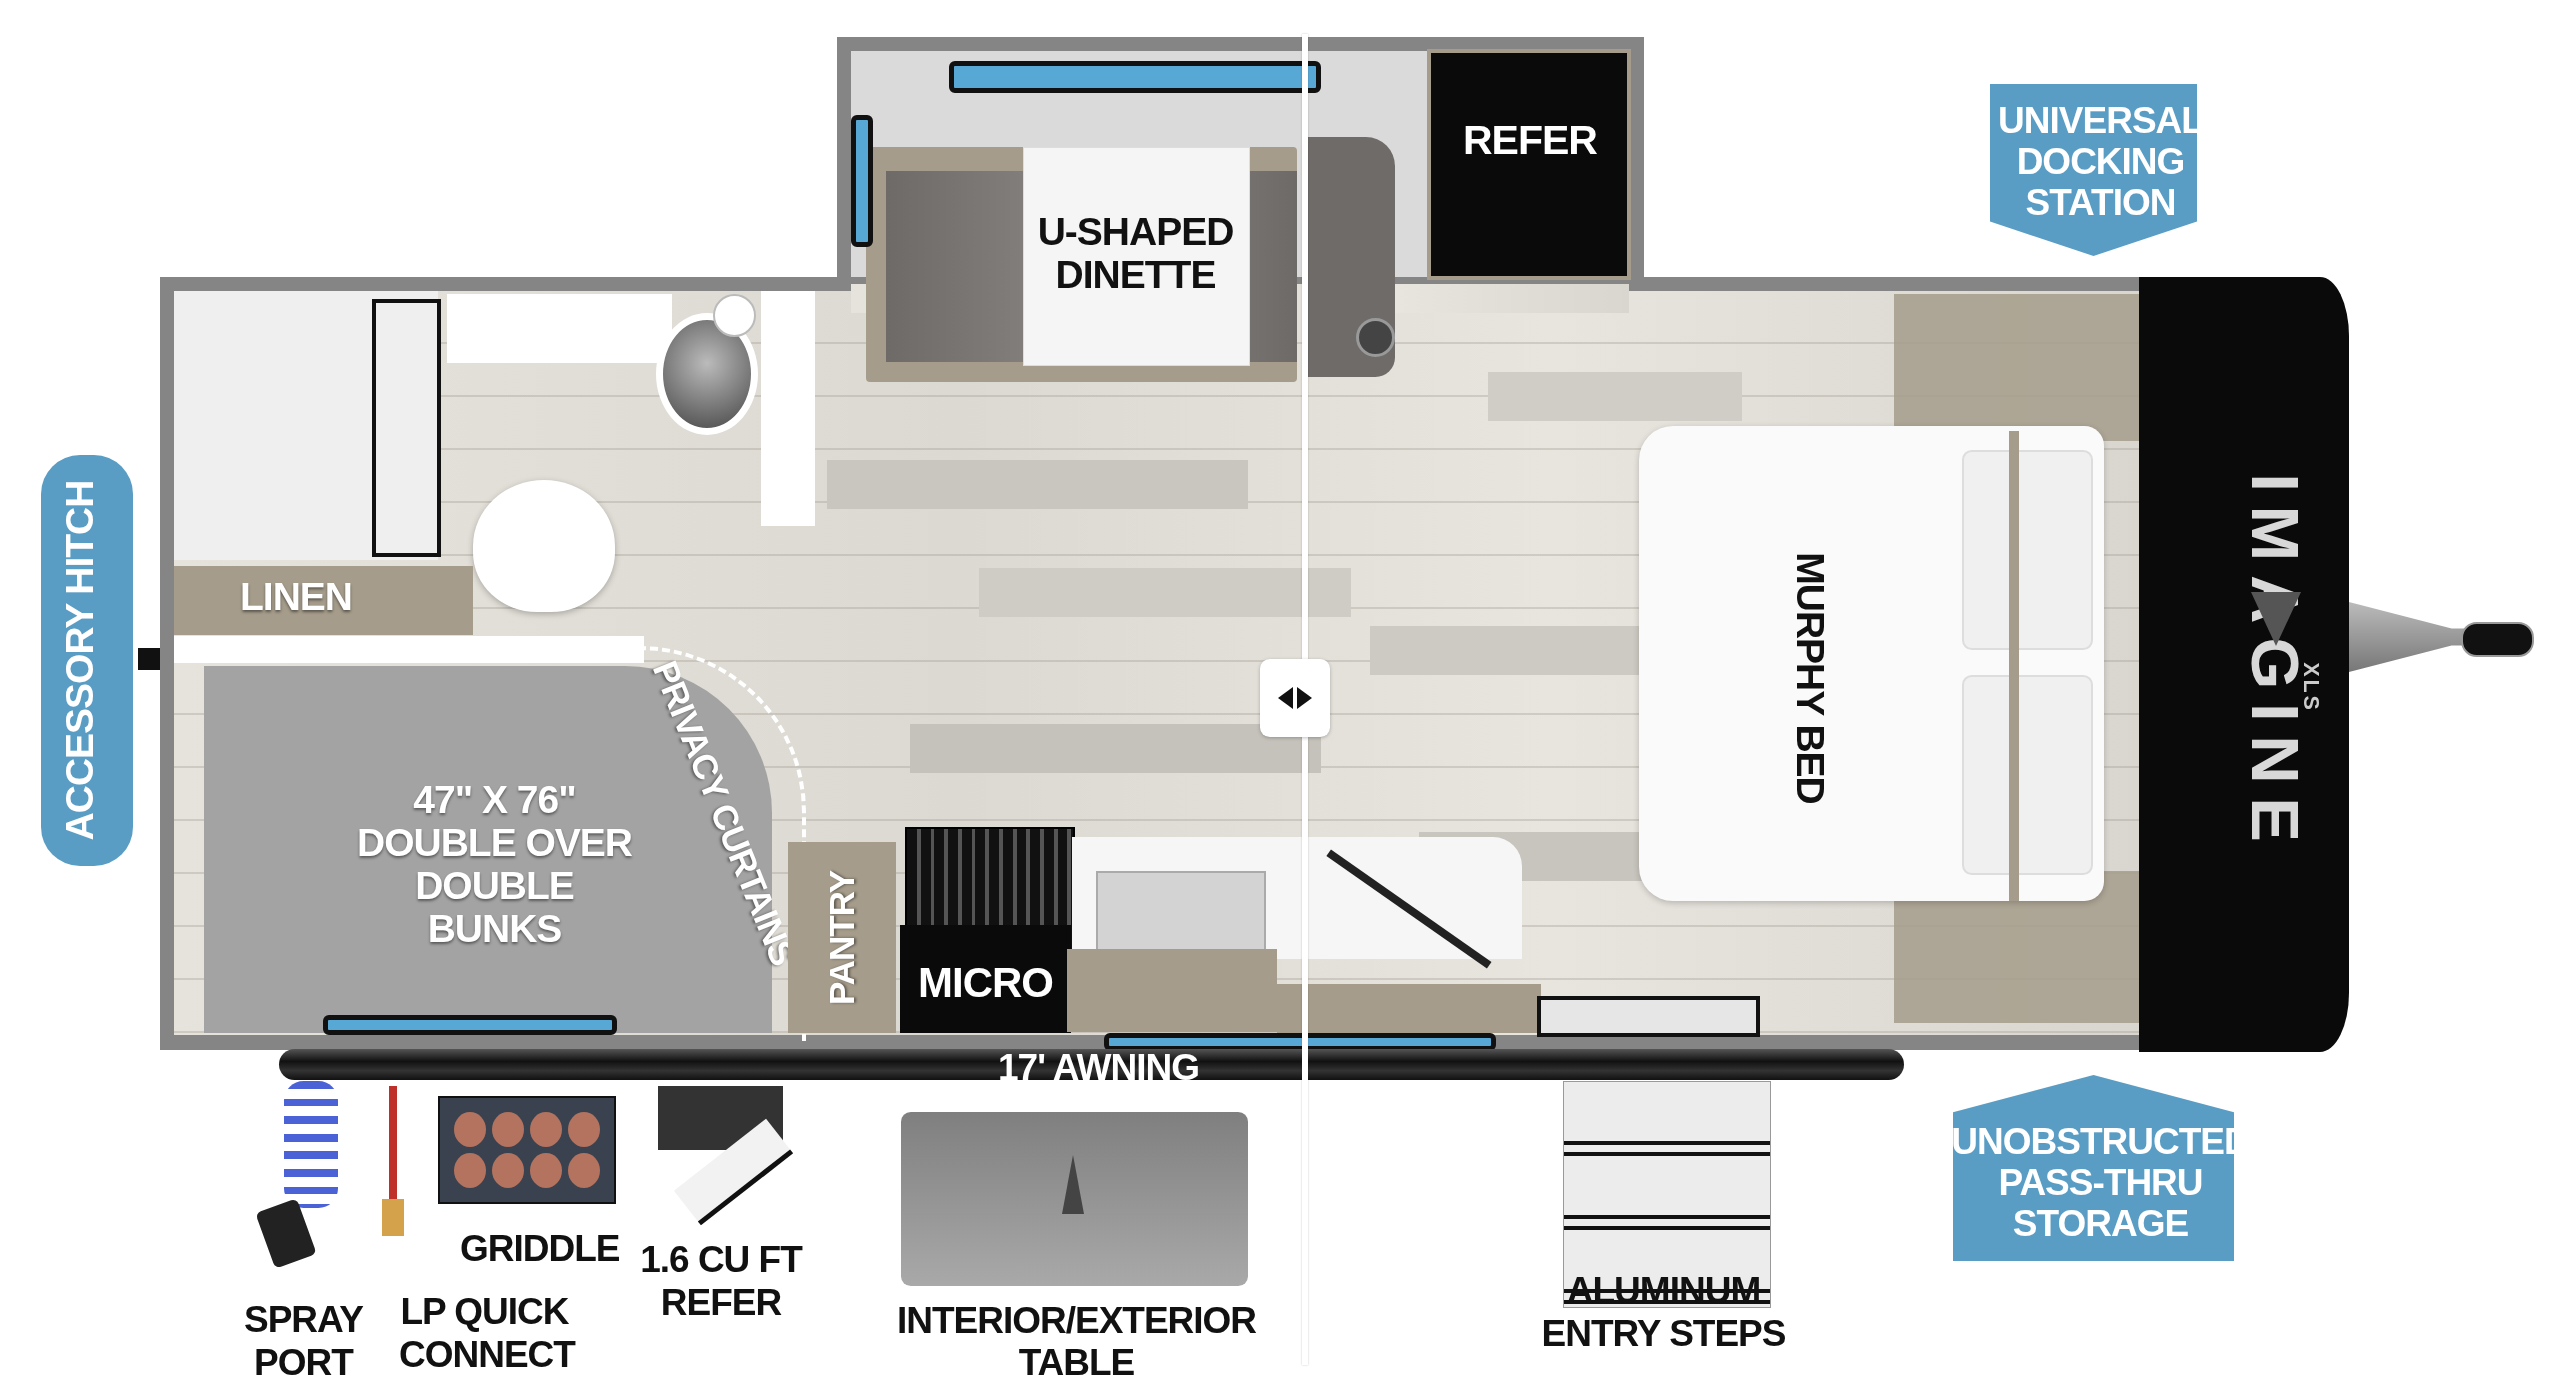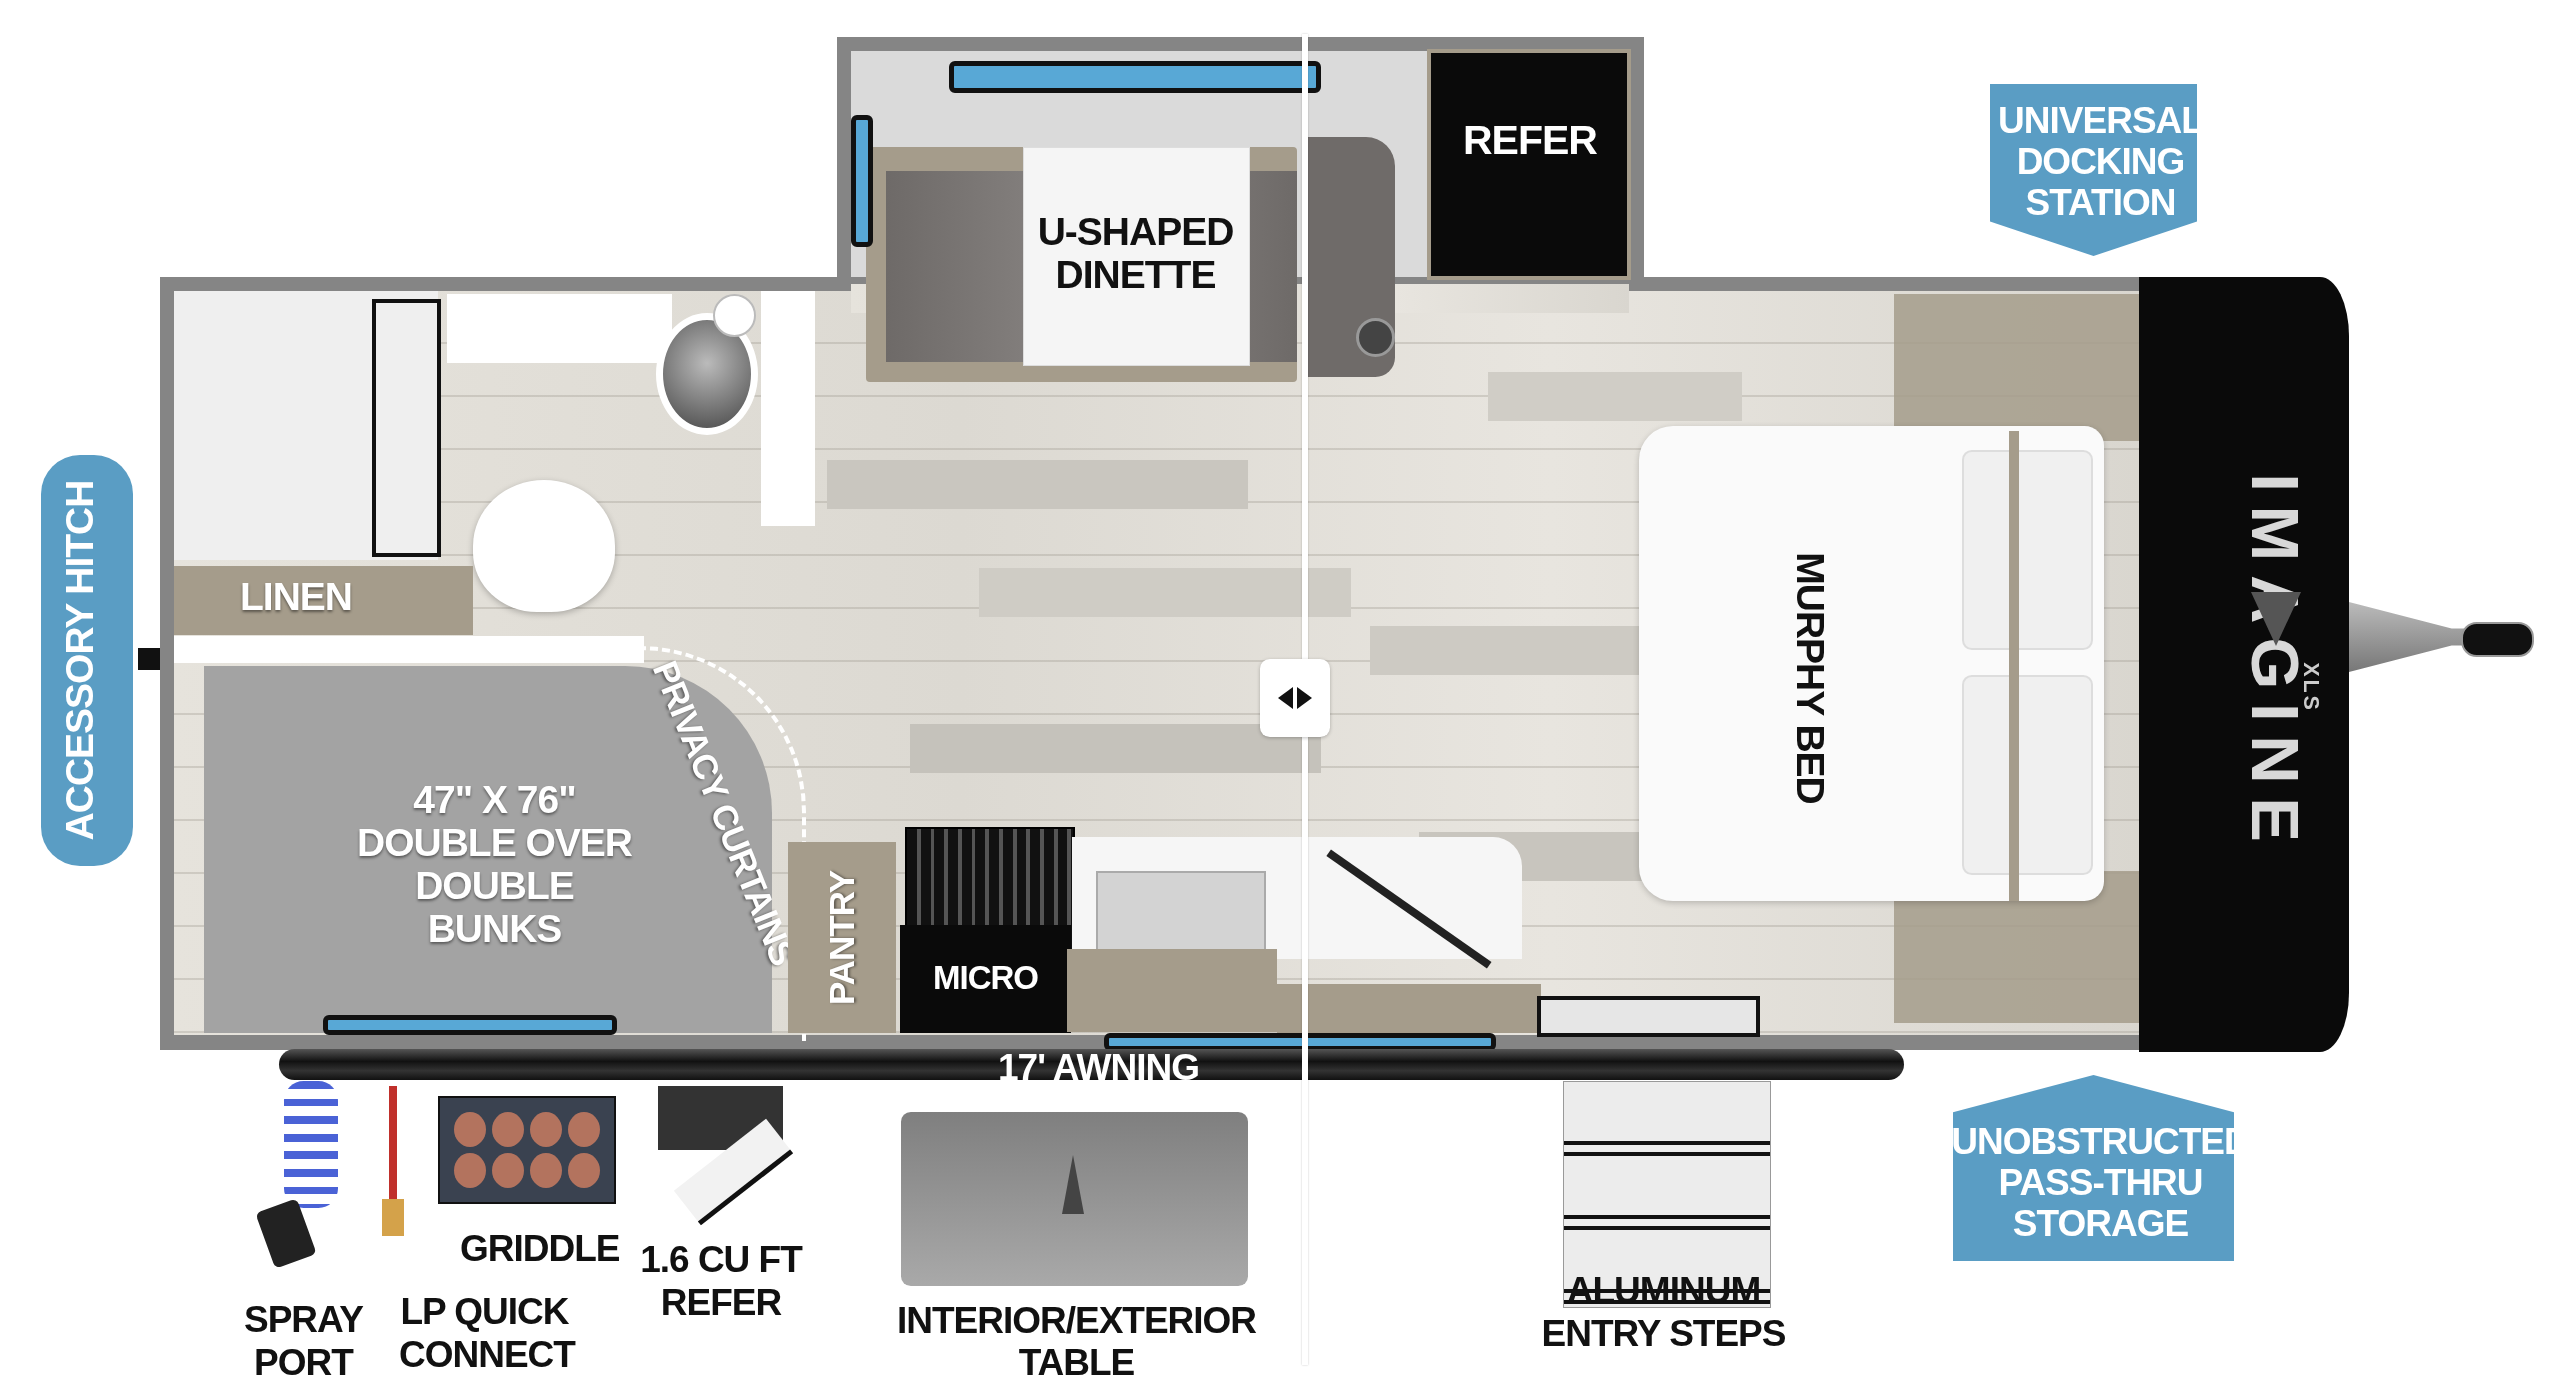--- a/index.html
+++ b/index.html
@@ -70,21 +70,21 @@
 DOUBLE OVER DOUBLE
 BUNKS</div>
 <div class="abs window" style="left:323px;top:1015px;width:284px;height:9.8px;"></div>
 <div class="abs" style="left:626px;top:646px;width:176px;height:391px;border-top:4.9px dashed #fff;border-right:4.9px dashed #fff;border-top-right-radius:166px;"></div>
 <div class="abs lbl lbl-light" style="left:548px;top:793px;width:352px;text-align:center;font-size:35px;transform:rotate(68deg);">PRIVACY CURTAINS</div>
 
 <div class="abs cab" style="left:788px;top:842px;width:108px;height:191px;"></div>
 <div class="abs lbl lbl-light" style="left:744px;top:918px;width:196px;text-align:center;font-size:35px;transform:rotate(-90deg);">PANTRY</div>
 <div class="abs" style="left:905px;top:827px;width:166px;height:137px;background:repeating-linear-gradient(90deg,#111 0 9.8px,#555 9.8px 13.7px),#222;border:2.9px solid #000;"></div>
 <div class="abs" style="left:900px;top:925px;width:171px;height:108px;background:#0a0a0a;"></div>
-<div class="abs lbl lbl-light" style="left:900px;top:959px;width:171px;text-align:center;font-size:33px;text-shadow:none;">MICRO</div>
+<div class="abs lbl lbl-light" style="left:900px;top:959px;width:171px;text-align:center;font-size:42px;text-shadow:none;">MICRO</div>
 <div class="abs" style="left:1072px;top:837px;width:450px;height:122px;background:#f6f6f6;border-radius:0 29px 0 0;"></div>
 <div class="abs" style="left:1096px;top:871px;width:166px;height:108px;background:#d3d3d3;border:2px solid #aaa;"></div>
 <div class="abs cab" style="left:1067px;top:949px;width:210px;height:83px;"></div>
 <div class="abs cab" style="left:1277px;top:984px;width:264px;height:49px;"></div>
 <div class="abs" style="left:1311px;top:905px;width:196px;height:7.8px;background:#222;transform:rotate(35deg);"></div>
 <div class="abs" style="left:1537px;top:996px;width:215px;height:33px;border:4.9px solid #111;background:#e6e6e6;"></div>
 <div class="abs window" style="left:1104px;top:1033px;width:382px;height:7.8px;"></div>
 
 <div class="abs cab" style="left:1894px;top:294px;width:245px;height:147px;opacity:.85;"></div>
 <div class="abs cab" style="left:1894px;top:871px;width:245px;height:152px;opacity:.85;"></div>

